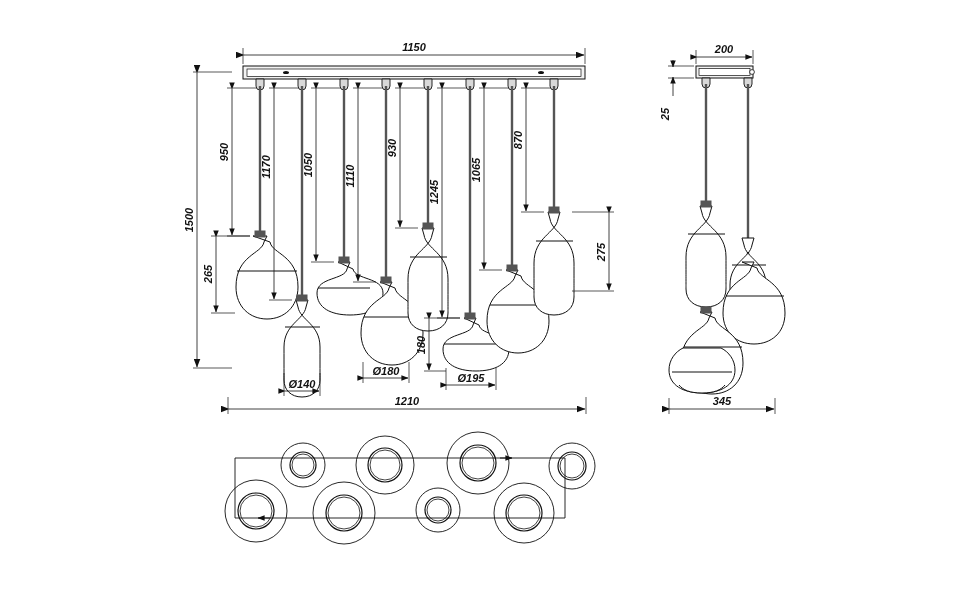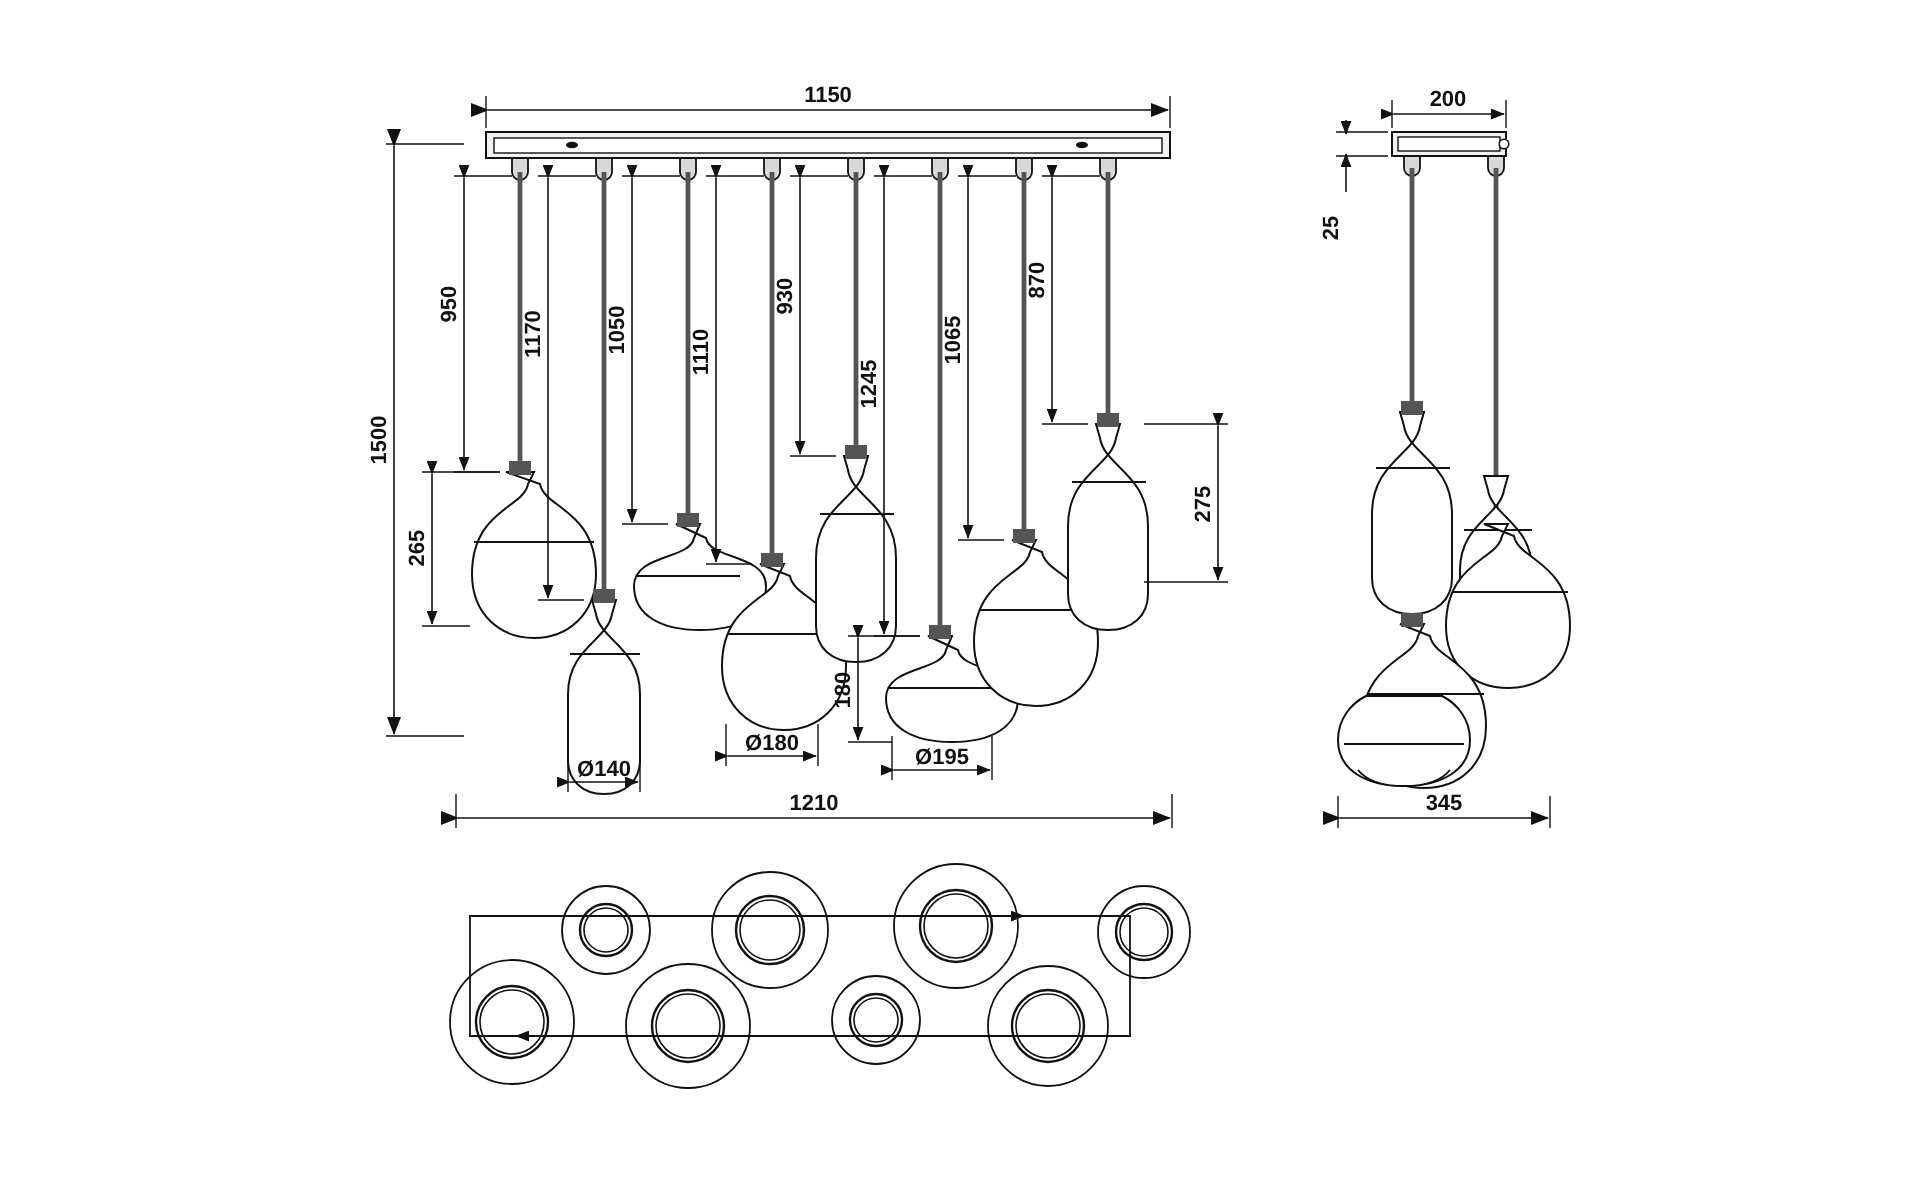--- a/index.html
+++ b/index.html
@@ -1,17 +1,17 @@
 <!DOCTYPE html>
 <html><head>
 <meta charset="utf-8">
 <style>
   html,body{margin:0;padding:0;background:#ffffff;}
   body{width:960px;height:600px;overflow:hidden;font-family:"Liberation Sans",sans-serif;}
-  #stage{position:relative;width:956px;height:600px;background:#ef4444;}
+  #stage{position:relative;width:956px;height:600px;background:#ef4444;font-style:italic;}
   svg{display:block;}
   .dim-txt{font-family:"Liberation Sans",sans-serif;font-size:11px;font-weight:bold;fill:#111111;}
   .ln{stroke:#111111;fill:none;}
 </style>
 </head>
 <body>
 
 <div id="stage">
 <svg width="960" height="600" viewBox="0 0 960 600">
   <defs>

